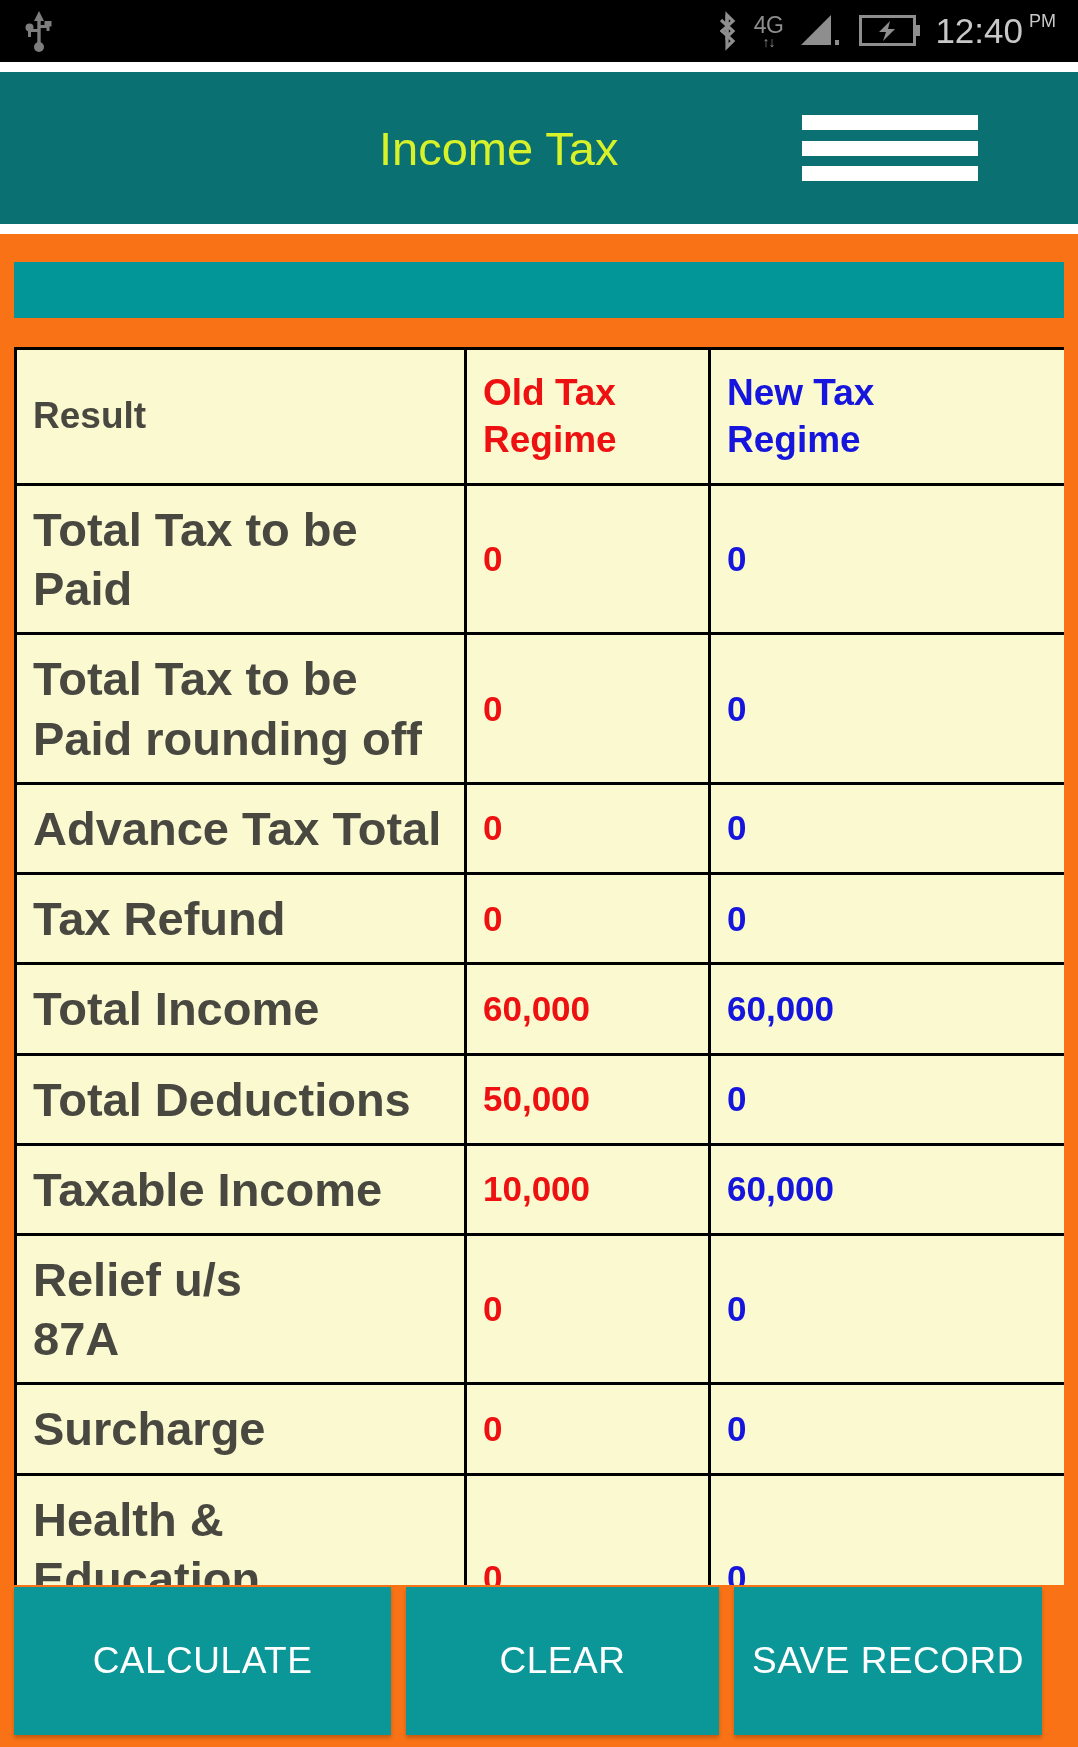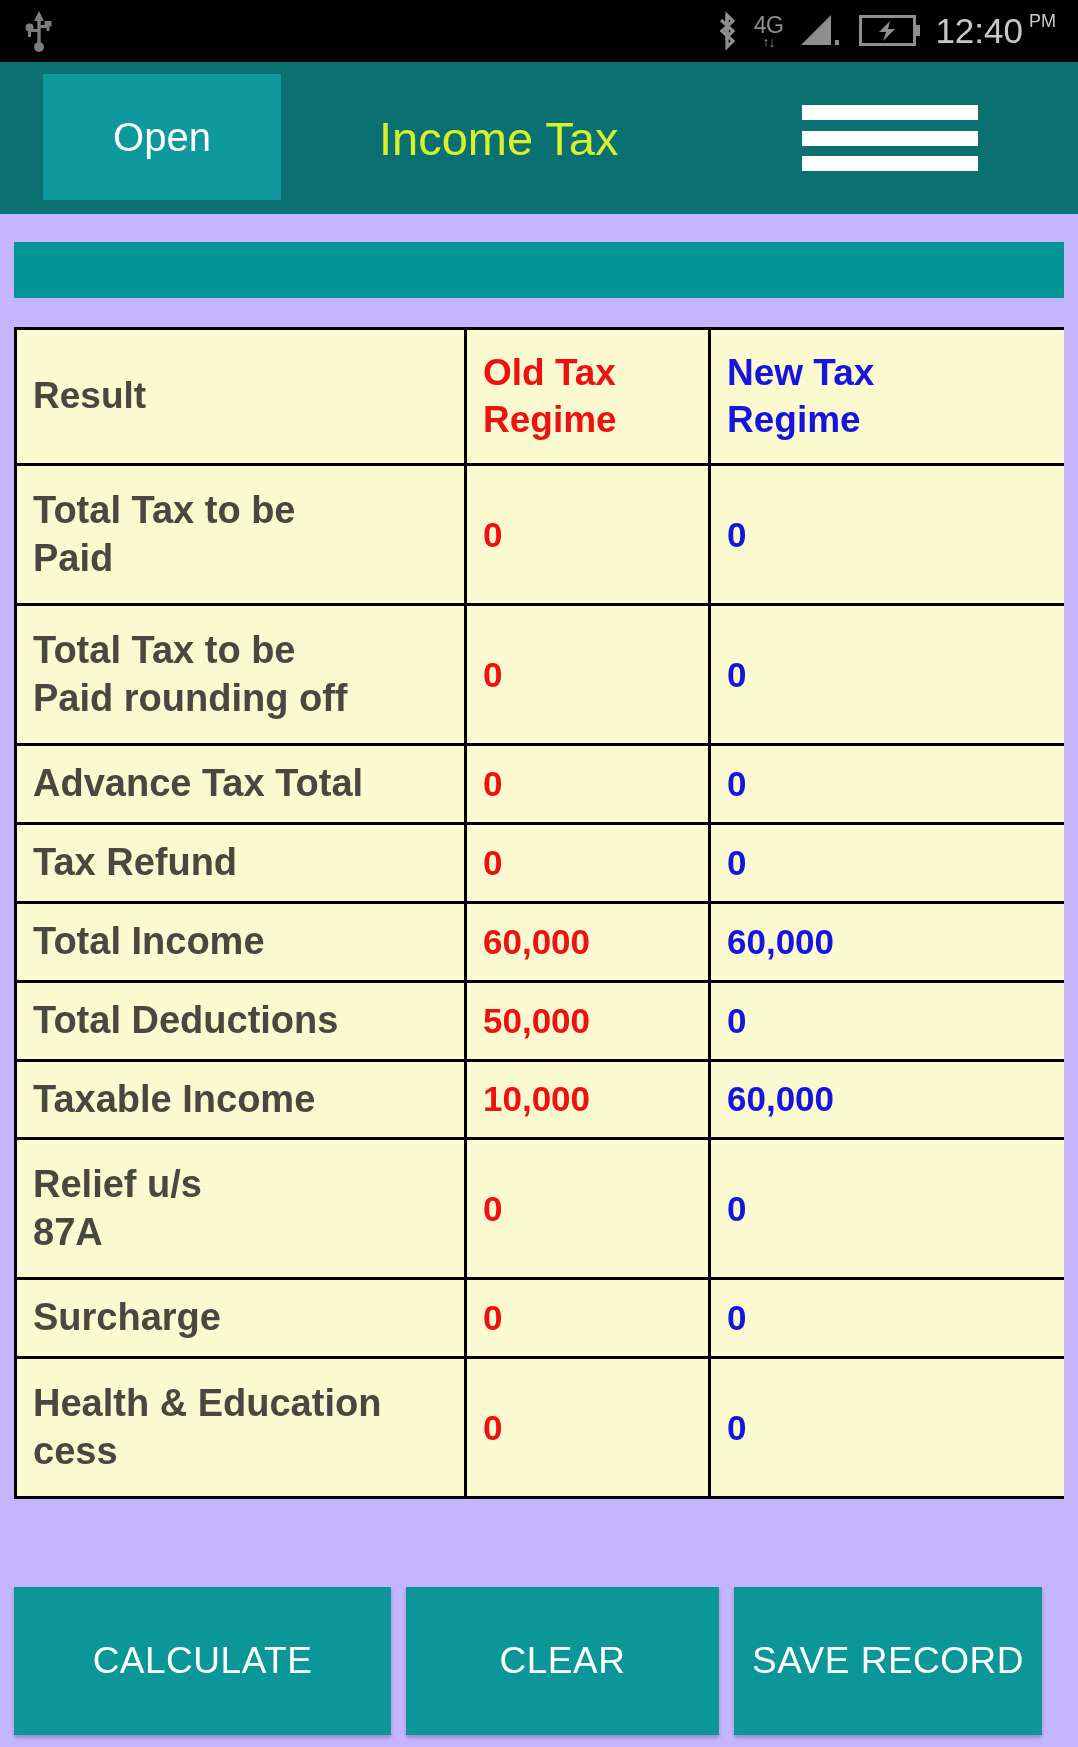--- a/index.html
+++ b/index.html
@@ -12,20 +12,21 @@
     overflow: hidden;
   }
 
   .phone {
     position: relative;
     width: 1078px;
     height: 1747px;
     background: #ffffff;
     display: flex;
     flex-direction: column;
+    gap: 10px;
   }
 
   
   .status-bar {
     height: 62px;
     background: #000000;
     display: flex;
     align-items: center;
     padding: 0 22px;
     flex: 0 0 auto;
@@ -117,21 +118,21 @@
   .hamburger span {
     display: block;
     height: 15px;
     width: 100%;
     background: #ffffff;
   }
 
   
   .content {
     flex: 1 1 auto;
-    background: #c4b5fd;
+    background: #f97316;
     padding: 0 14px;
     display: flex;
     flex-direction: column;
     overflow: hidden;
   }
 
   .teal-bar {
     margin-top: 28px;
     height: 56px;
     background: #029698;
@@ -157,21 +158,21 @@
 
   table.result-table td {
     border: 3px solid #000000;
     background: #fbf9cf;
     vertical-align: middle;
     padding: 14px 16px;
     font-family: "Liberation Sans", sans-serif;
   }
   td.label-cell {
     color: #484840;
-    font-size: 38px;
+    font-size: 47px;
     font-weight: bold;
     line-height: 1.26;
   }
   td.val-old {
     color: #ee1111;
     font-size: 35px;
     font-weight: bold;
   }
   td.val-new {
     color: #1515dd;
@@ -269,21 +270,20 @@
       </span>
 
       <span class="clock">
         <span>12:40</span>
         <span class="ampm">PM</span>
       </span>
     </div>
   </div>
 
   <div class="app-bar">
-    <button class="open-btn">Open</button>
     <div class="app-title">Income Tax</div>
     <div class="hamburger">
       <span></span>
       <span></span>
       <span></span>
     </div>
   </div>
 
   <div class="content">
 

